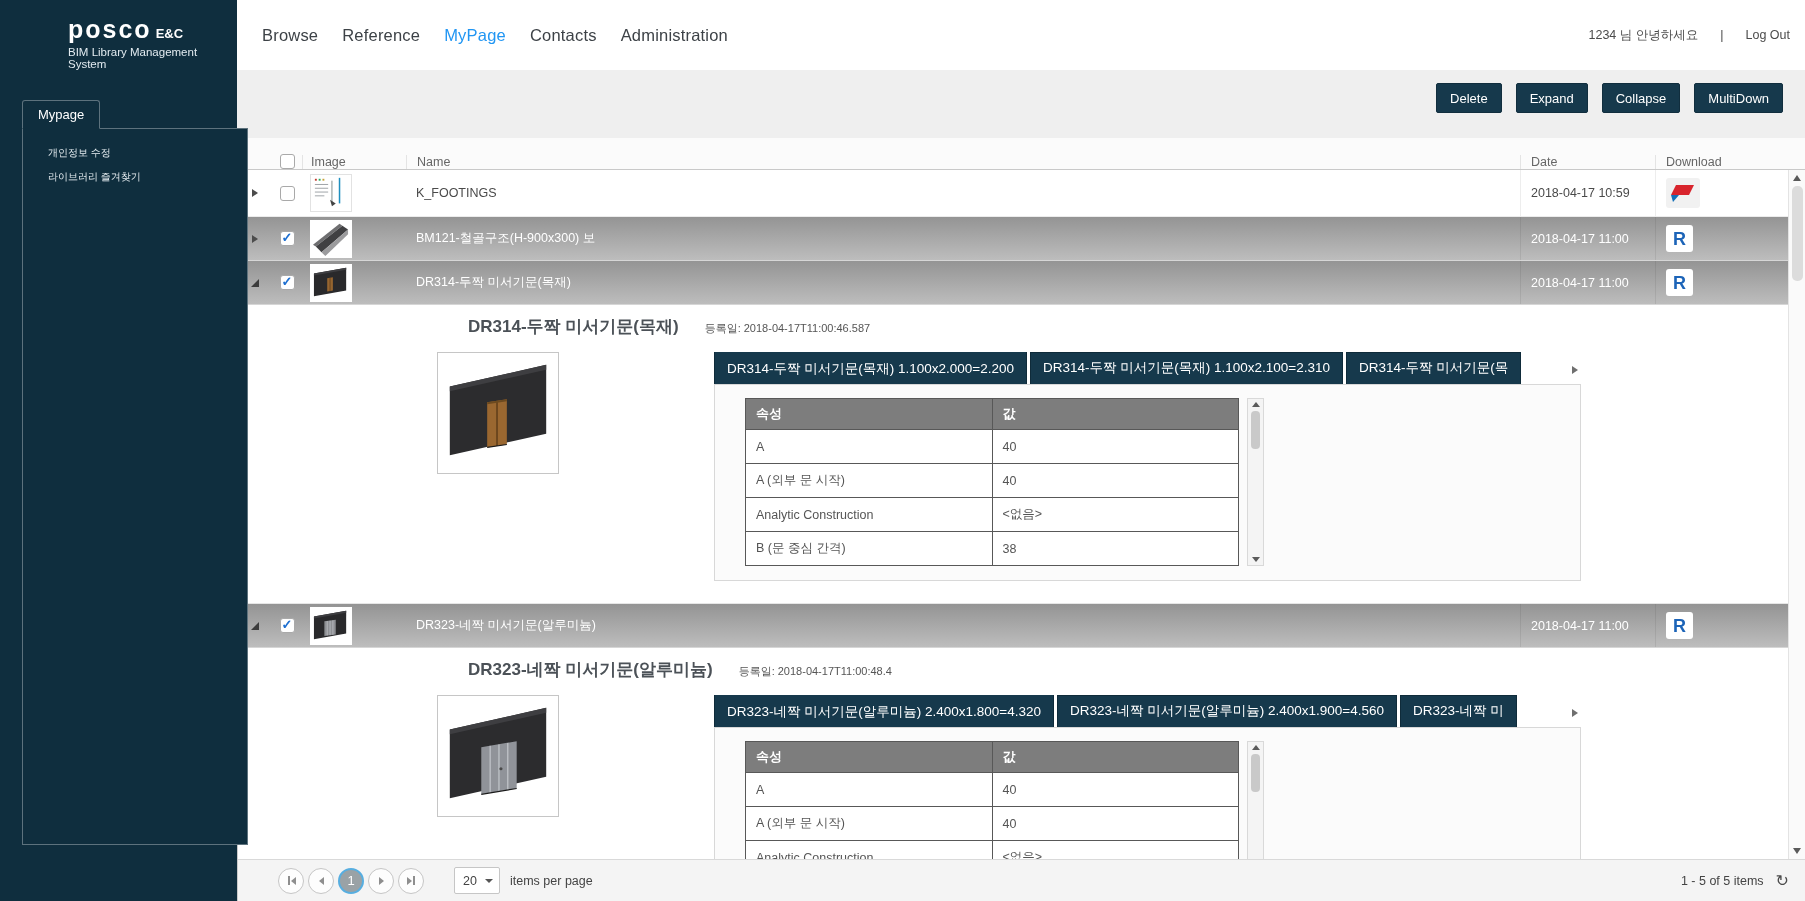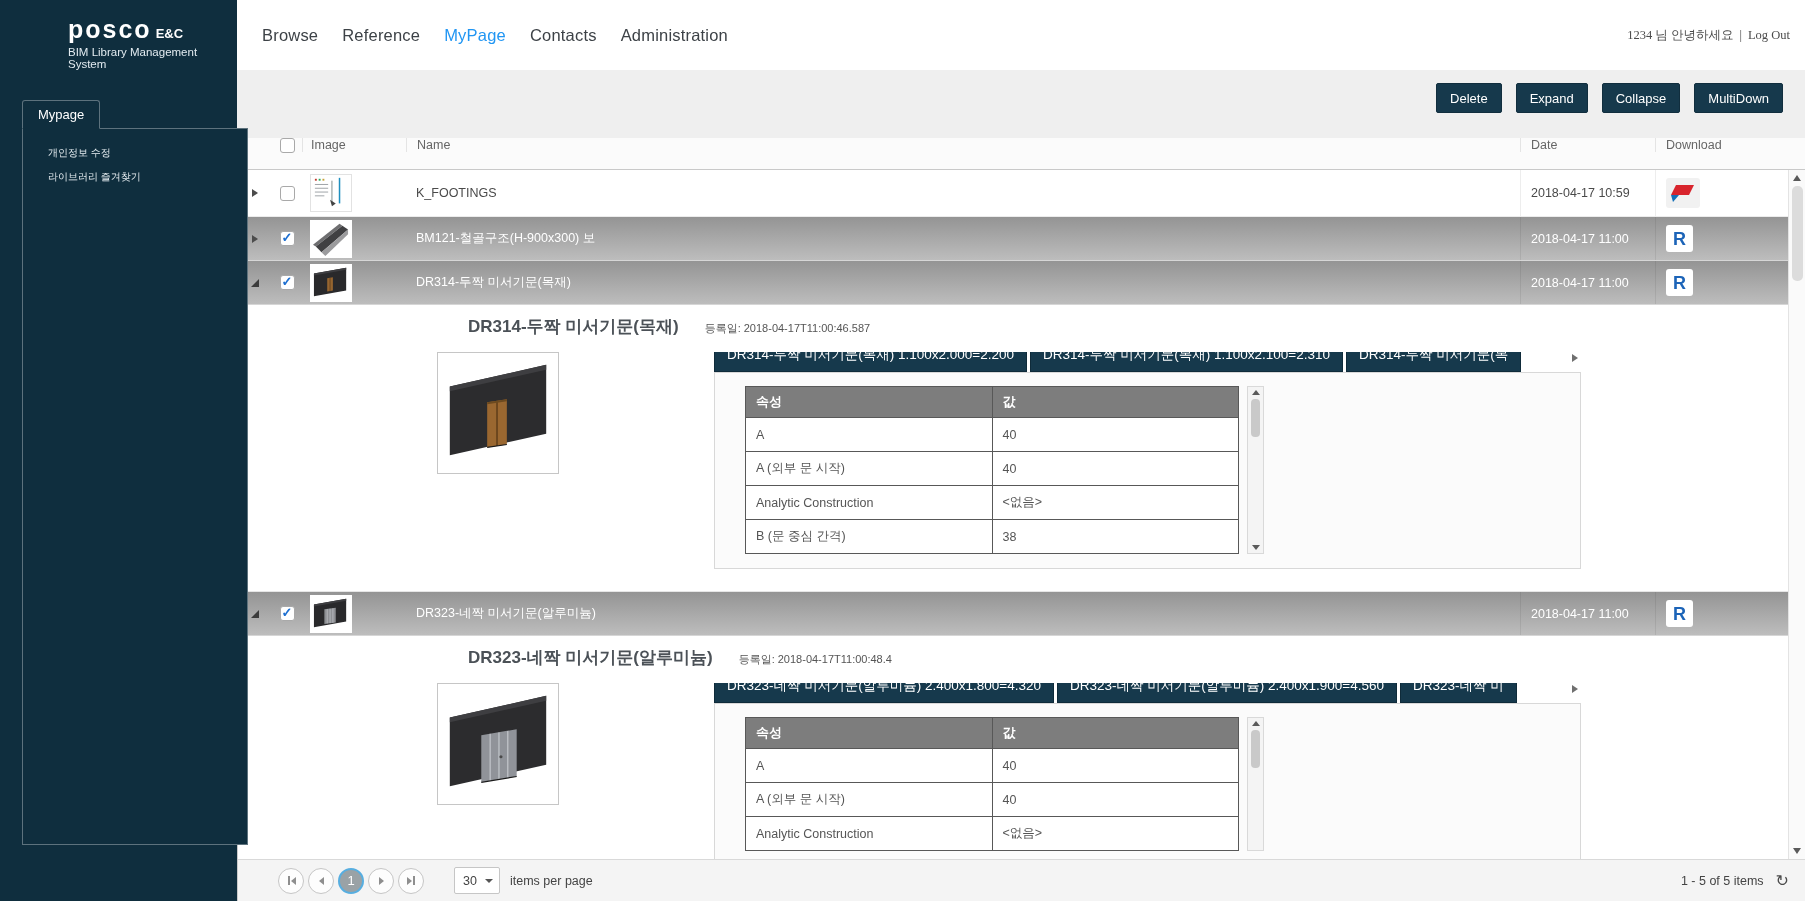--- a/index.html
+++ b/index.html
@@ -20,31 +20,31 @@
   .side-panel { position:absolute; left:22px; top:128px; width:226px; bottom:56px;
                 border:1px solid #5d727d; background:#0f2e3e; z-index:2; padding-top:12px; }
   .side-item { color:#e6edf1; font-size:10px; padding:5px 0 5px 25px; cursor:pointer; white-space:nowrap; }
 
   
   .main { flex:1; display:flex; flex-direction:column; background:#fff; min-width:0; }
   .topnav { height:70px; display:flex; align-items:center; padding:0 15px 0 25px; background:#fff; }
   .nav-items { display:flex; }
   .nav-item { font-size:16.5px; color:#3d4247; letter-spacing:.2px; margin-right:24px; cursor:pointer; }
   .nav-item.active { color:#2196f3; }
-  .user-area { margin-left:auto; font-size:12.5px; color:#4b4b4b; display:flex; align-items:center; gap:6px; white-space:nowrap;font-family:Liberation Serif, serif; }
+  .user-area { margin-left:auto; font-size:12.5px; color:#4b4b4b; display:flex; align-items:center; gap:22px; white-space:nowrap; }
   .logout { cursor:pointer; }
 
   .toolbar { height:68px; background:#efefef; display:flex; justify-content:flex-end; align-items:flex-start;
              padding:13px 22px 0 0; gap:14px; }
   .tb-btn { background:#16394c; color:#fff; font-size:13px; height:30px; padding:0 13px; border:1px solid #112e3e;
             border-radius:2px; display:flex; align-items:center; cursor:pointer; font-family:inherit; }
 
   
   .grid-section { flex:1; display:flex; flex-direction:column; border-left:1px solid #c9c9c9; min-height:0; background:#fff; }
-  .grid-header { height:32px; background:#fbfbfb; border-bottom:1px solid #c9c9c9; display:flex; align-items:flex-start;
+  .grid-header { height:32px; background:#fbfbfb; border-bottom:1px solid #c9c9c9; display:flex; align-items:flex-end;
                  font-size:12.5px; color:#666; flex-shrink:0; }
   .hcell { display:flex; align-items:center; }
   .col-arrow { width:34px; flex-shrink:0; justify-content:center; }
   .col-check { width:30px; flex-shrink:0; justify-content:center; }
   .col-img   { width:56px; flex-shrink:0; padding-left:8px; }
   .col-name  { flex:1; min-width:0; padding-left:10px;margin-left:48px; }
   .col-date  { width:135px; flex-shrink:0; padding-left:10px; }
   .col-dl    { width:133px; flex-shrink:0; padding-left:10px; }
   .col-sb    { width:17px; flex-shrink:0; }
   .grid-header .col-img, .grid-header .col-name, .grid-header .col-date, .grid-header .col-dl { border-left:1px solid #e4e4e4; }
@@ -82,21 +82,21 @@
 
   
   .detail { background:#fff; padding:10px 0 22px 0; border-bottom:1px solid #e6e6e6; }
   .d-title { margin-left:230px; display:flex; align-items:baseline; }
   .d-title-main { font-size:17px; font-weight:bold; color:#4b5157; }
   .d-reg { font-size:11px; color:#555; margin-left:26px; }
   .d-body { display:flex; align-items:flex-start; margin-top:14px; }
   .d-thumb { margin-left:199px; width:122px; height:122px; border:1px solid #c6c6c6; background:#fff; flex-shrink:0; }
   .d-thumb svg { width:100%; height:100%; display:block; }
   .d-template { margin-left:155px; width:867px; flex-shrink:0; }
-  .d-tabs { display:flex; align-items:flex-end; position:relative; height:20px; padding-right:20px; overflow:hidden; }
+  .d-tabs { display:flex; align-items:center; position:relative; height:32px; padding-right:20px; overflow:hidden; }
   .d-tab { background:#16394c; border:1px solid #0f2b3a; color:#fff; font-size:13.5px; padding:6px 12px 7px;
            margin-right:3px; white-space:nowrap; cursor:pointer; flex-shrink:0; }
   .d-tab.active { padding-top:8px; }
   .d-tab.cut { flex-shrink:1; overflow:hidden; margin-right:0; }
   .d-more { position:absolute; right:3px; bottom:10px; width:0; height:0; border-left:6px solid #6f6f6f;
             border-top:4px solid transparent; border-bottom:4px solid transparent; cursor:pointer; }
   .d-content { border:1px solid #d8d8d8; background:#fbfbfb; padding:13px 0 14px 30px; display:flex; align-items:flex-start; }
   .prop-table { border-collapse:collapse; width:494px; flex-shrink:0; }
   .prop-table th { background:#7d7d7d; color:#fff; font-size:13px; font-weight:bold; text-align:left;
                    padding:6px 10px; border:1px solid #585858; height:28px; width:50%; }
@@ -445,21 +445,21 @@
         </span>
         <span class="pg-btn pg-cur">1</span>
         <span class="pg-btn">
           <span class="t-right"></span>
         </span>
         <span class="pg-btn">
           <span class="t-right"></span>
           <span class="pbar"></span>
         </span>
         <span class="ps-dd">
-          <span>30</span>
+          <span>20</span>
           <span class="dd-arrow"></span>
         </span>
         <span class="pp-label">items per page</span>
         <span class="pg-range">1 - 5 of 5 items</span>
         <span class="refresh">↻</span>
       </div>
 
     </section>
   </div>
 </div>

